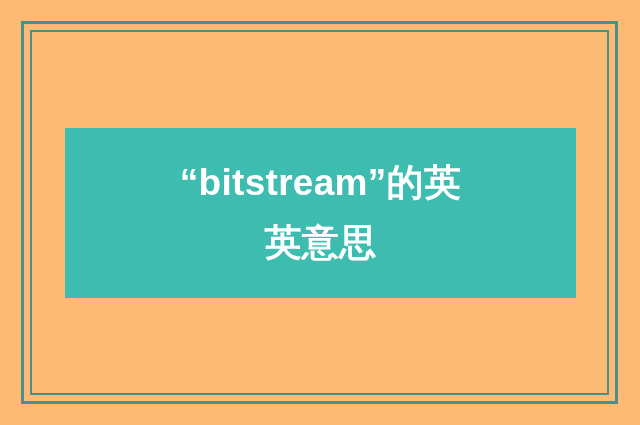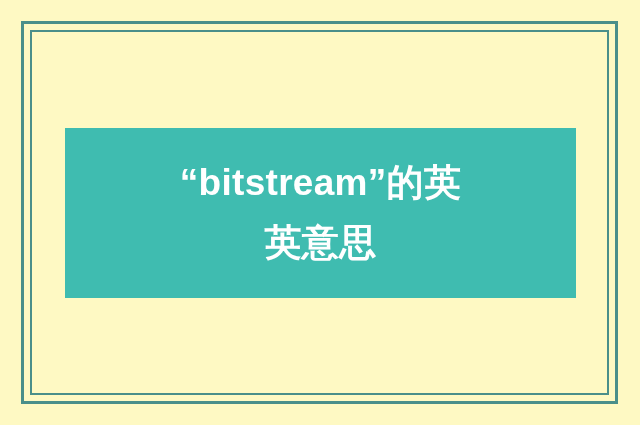--- a/index.html
+++ b/index.html
@@ -10,21 +10,21 @@
     width: 640px;
     height: 425px;
     overflow: hidden;
     font-family: "Liberation Sans", "DejaVu Sans", sans-serif;
   }
 
   #canvas {
     position: relative;
     width: 640px;
     height: 425px;
-    background: #fef9c3;
+    background: #fdba74;
     box-sizing: border-box;
   }
 
   
   #frame-outer {
     position: absolute;
     left: 21px;
     top: 21px;
     width: 597px;
     height: 383px;

